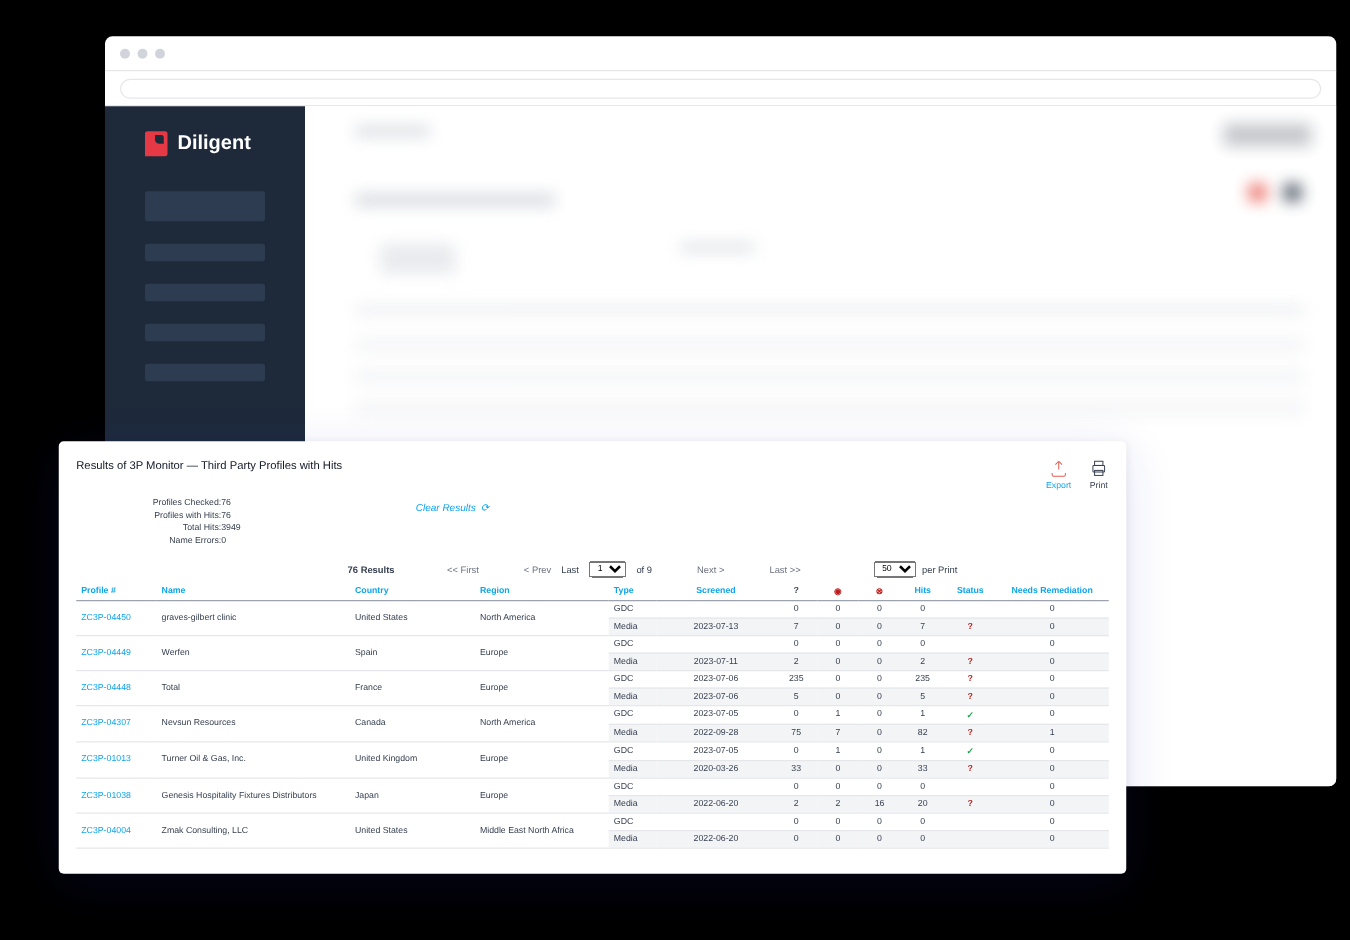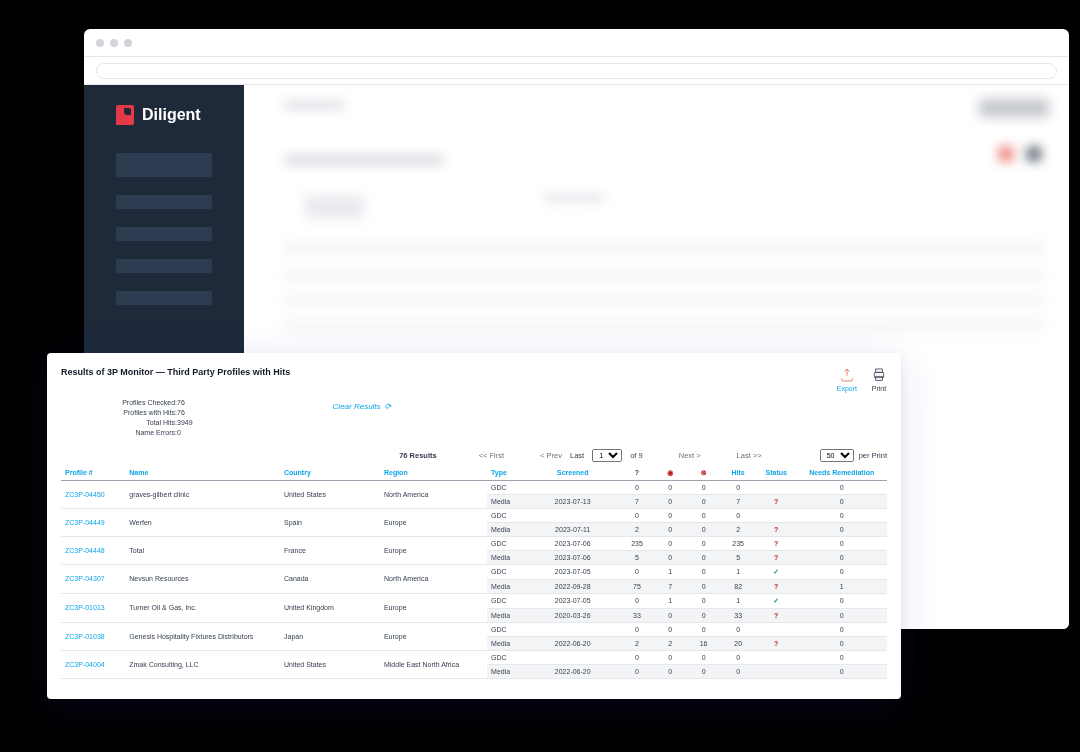--- a/index.html
+++ b/index.html
@@ -23,33 +23,33 @@
   .logo-mark { width: 18px; height: 20px; background: #e63946; border-radius: 2px 2px 2px 0; position: relative; }
   .logo-mark::after { content: ''; position: absolute; top: 3px; right: 3px; width: 7px; height: 7px; background: #1e2a3a; border-radius: 0 2px 0 50%; }
   .logo-text { color: #fff; font-weight: 700; font-size: 16px; }
   .sidebar-item { height: 14px; background: #2d3c51; margin-bottom: 18px; border-radius: 2px; }
   .sidebar-item.tall { height: 24px; }
 
   
   .report-panel { position: absolute; left: 47px; top: 353px; width: 854px; height: 346px; background: #fff; box-shadow: 0 8px 40px rgba(30,40,200,0.12), 0 2px 8px rgba(0,0,0,0.08); border-radius: 4px; padding: 14px; font-size: 8px; color: #374151; }
 
   .report-header { display: flex; justify-content: space-between; align-items: flex-start; }
-  .report-title { font-weight: 700; font-size: 9px; color: #111827; }
+  .report-title { font-weight: 400; font-size: 9px; color: #111827; }
   .report-actions { display: flex; gap: 14px; }
   .action-btn { display: flex; flex-direction: column; align-items: center; gap: 2px; cursor: pointer; }
   .action-btn svg { width: 16px; height: 16px; }
   .action-btn span { font-size: 7px; color: #0ea5e9; }
   .action-btn.print span { color: #374151; }
 
   .stats-row { display: flex; align-items: flex-start; margin-top: 6px; }
   .stats-block { margin-left: 48px; font-size: 7px; line-height: 1.45; }
   .stats-block .stat-label { text-align: right; display: inline-block; width: 68px; }
   .clear-btn { margin-left: 140px; margin-top: 4px; color: #0ea5e9; font-size: 8px; cursor: pointer; display: inline-flex; align-items: center; gap: 4px; font-style: italic; }
 
-  .pagination-row { display: flex; align-items: center; gap: 8px; font-size: 7.5px; margin-top: 10px; margin-bottom: 4px; justify-content: flex-end; }
+  .pagination-row { display: flex; align-items: center; gap: 8px; font-size: 7.5px; margin-top: 10px; margin-bottom: 4px; justify-content: center; }
   .pagination-row .results-count { font-weight: 600; margin-right: 6px; margin-left: 96px; }
   .pagination-row span.nav { color: #6b7280; margin-left: 28px; }
   .pagination-row select { font-size: 7px; padding: 1px 2px; }
   .per-page { margin-left: 50px; display: inline-flex; align-items: center; gap: 5px; }
 
   
   table.report { width: 100%; border-collapse: collapse; font-size: 7px; }
   table.report th { text-align: left; font-weight: 600; color: #0ea5e9; border-bottom: 1px solid #9ca3af; padding: 3px 4px; background: #fff; }
   table.report th.num, table.report td.num { text-align: center; }
   table.report th.icon { text-align: center; color: #374151; }

